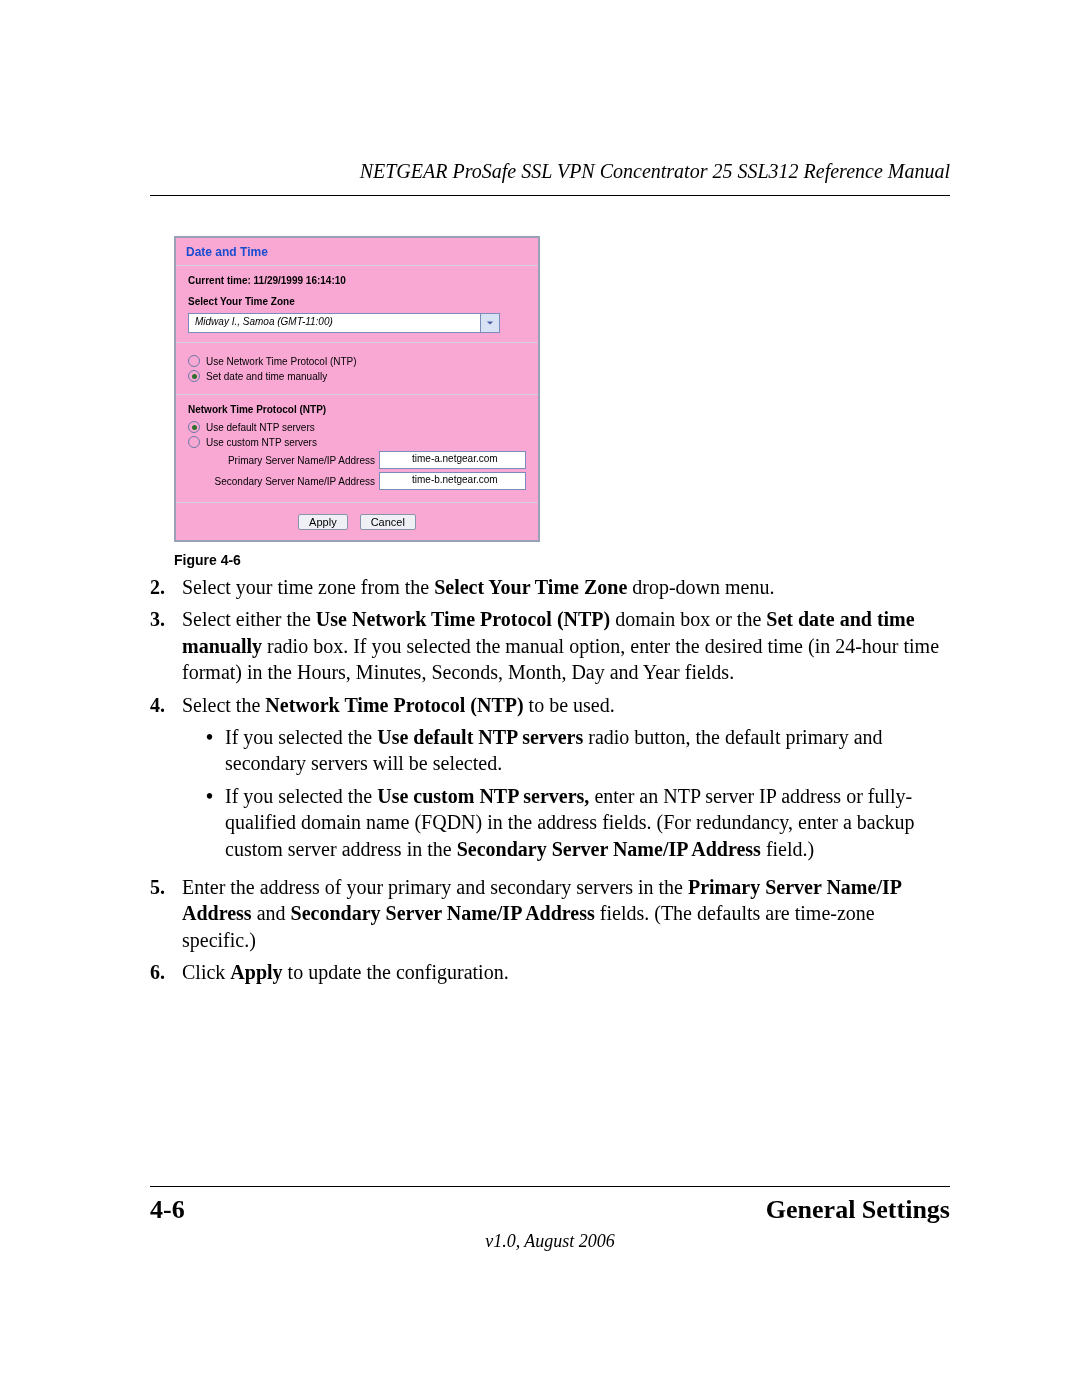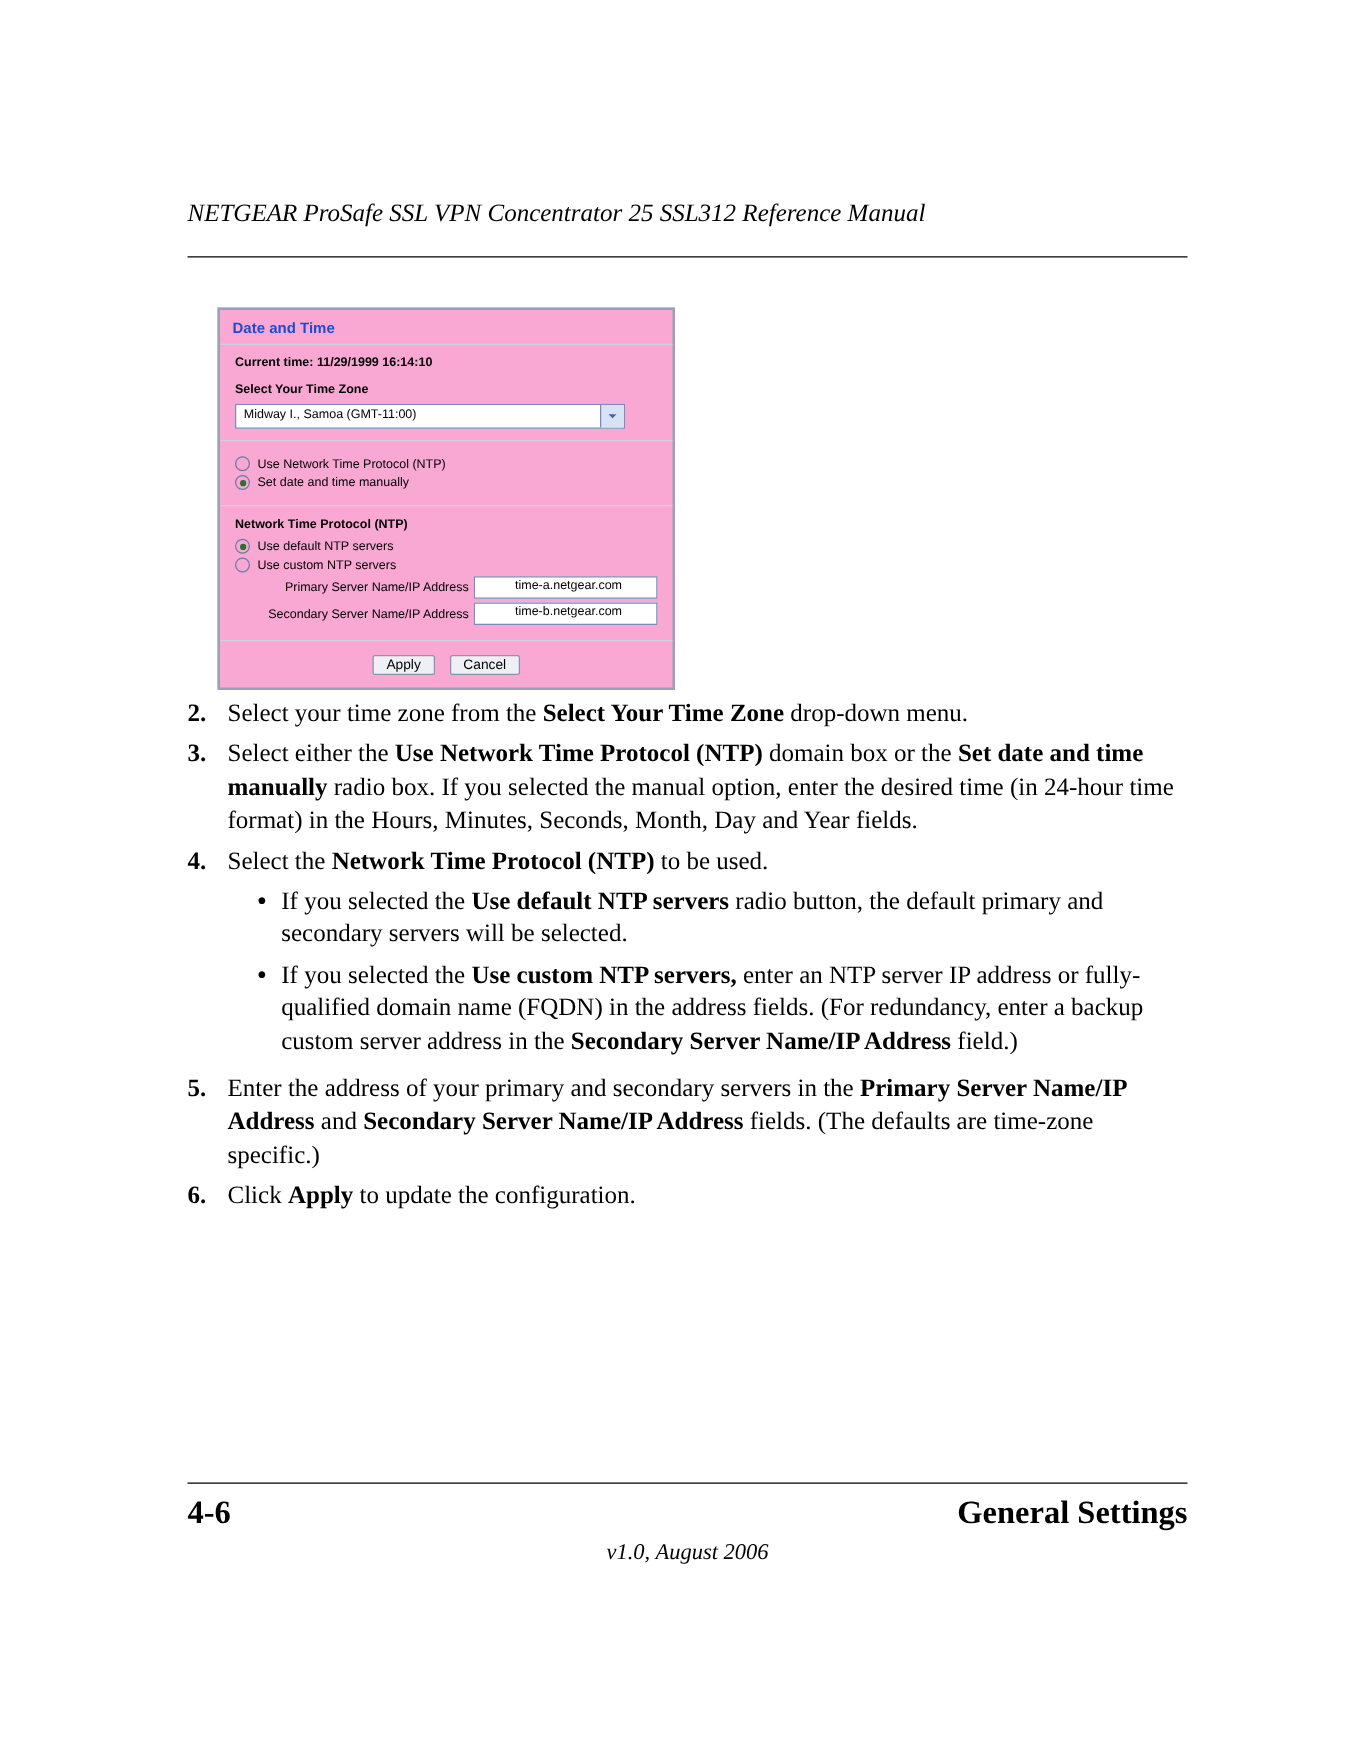--- a/index.html
+++ b/index.html
@@ -8,22 +8,22 @@
     font-family:"Times New Roman",Times,serif;
     color:#000;
     position:relative;
   }
   .page{
     padding:160px 130px 0 150px;
   }
   .doc-title{
     font-style:italic;
     font-size:20px;
-    text-align:left;
-    margin-bottom:22px;
+    text-align:right;
+    margin-bottom:12px;
   }
   .hr{
     border:none;border-top:1.5px solid #000;
     margin:0 0 40px 0;
   }
   .hr-foot{
     border:none;border-top:1.5px solid #000;
     margin:18px 0 8px 0;
   }
   .figure-wrap{margin:0 0 6px 24px;}
@@ -41,21 +41,21 @@
     font-size:12px;
     padding:7px 10px 3px 10px;
   }
   .sep{border-top:1px solid #cfd1dc;margin:3px 0;}
   .sec{padding:6px 12px;}
   .bold{font-weight:bold;}
   .tzselect{
     margin-top:6px;
     display:flex;align-items:stretch;
     border:1px solid #7a8bbd;height:18px;
-    background:#fff;width:310px;
+    background:#fff;width:310px;font-style:italic;
   }
   .tzselect .txt{
     flex:1;padding:2px 6px;font-size:10px;white-space:nowrap;
   }
   .tzselect .btn{
     width:18px;background:#d8e2f5;
     border-left:1px solid #7a8bbd;
     display:flex;align-items:center;justify-content:center;
   }
   .tzselect .btn svg{width:8px;height:8px;fill:#4a5fa3;}
@@ -188,20 +188,21 @@
 
       <div class="sep"></div>
 
       <div class="btnrow">
         <span class="pbtn">Apply</span>
         <span class="pbtn">Cancel</span>
       </div>
     </div>
   </div>
 
+  <div class="caption">Figure 4-6</div>
 
   <ol class="steps">
 
     <li>
       <span class="num">2.</span>
       <span class="body">
         <span>Select your time zone from the </span><b>Select Your Time Zone</b><span> drop-down menu.</span>
       </span>
     </li>
 

